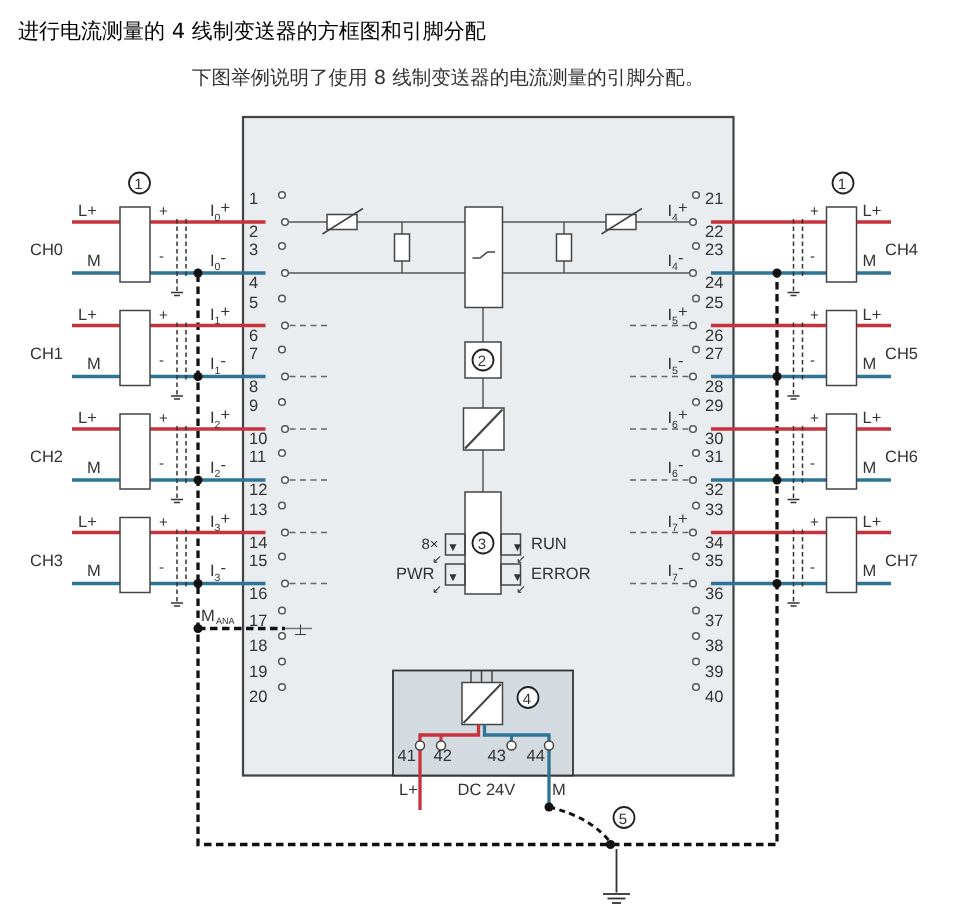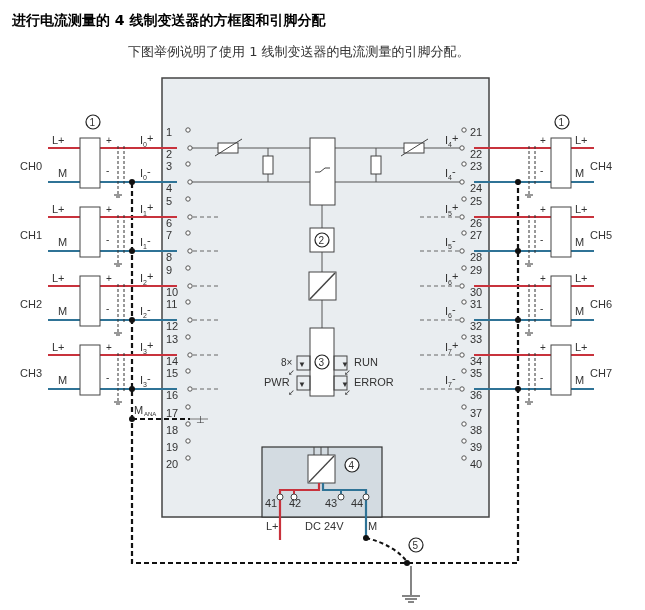--- a/index.html
+++ b/index.html
@@ -1,27 +1,27 @@
 <!DOCTYPE html>
 <html><head>
 <meta charset="utf-8">
 <style>
   html, body { margin:0; padding:0; background:#ffffff; }
   body { width:645px; height:610px; position:relative; overflow:hidden;
          font-family:"Liberation Sans", "DejaVu Sans", sans-serif; color:#222; }
-  .title { position:absolute; left:12px; top:12px; font-size:14px; font-weight:bold; color:#000; font-family:"DejaVu Sans", sans-serif; letter-spacing:0; }
+  .title { position:absolute; left:12px; top:12px; font-size:14px; font-weight:normal; color:#000; font-family:"DejaVu Sans", sans-serif; letter-spacing:0; }
   .subtitle { position:absolute; left:128px; top:43px; font-size:13px; color:#333; font-family:"DejaVu Sans", sans-serif; }
   svg { position:absolute; left:0; top:0; }
   svg text { font-family:"Liberation Sans", "DejaVu Sans", sans-serif; fill:#333; }
 </style>
 </head>
 <body>
 
 <div class="title">进行电流测量的 4 线制变送器的方框图和引脚分配</div>
-<div class="subtitle">下图举例说明了使用 1 线制变送器的电流测量的引脚分配。</div>
+<div class="subtitle">下图举例说明了使用 8 线制变送器的电流测量的引脚分配。</div>
 
 <svg id="diagram" width="645" height="610" viewBox="0 0 645 610">
 
   <rect x="162" y="78" width="327" height="439" fill="#e9edf0" stroke="#444" stroke-width="1.5"></rect>
 
   <rect x="262" y="447" width="120" height="70" fill="#d3dbe1" stroke="#333" stroke-width="1.2"></rect>
 
   <g fill="none" stroke="#111" stroke-width="2.2" stroke-dasharray="5,3">
     <path d="M132,183 L132,563 L518,563 L518,183"></path>
     <path d="M132,419 L190,419"></path>

